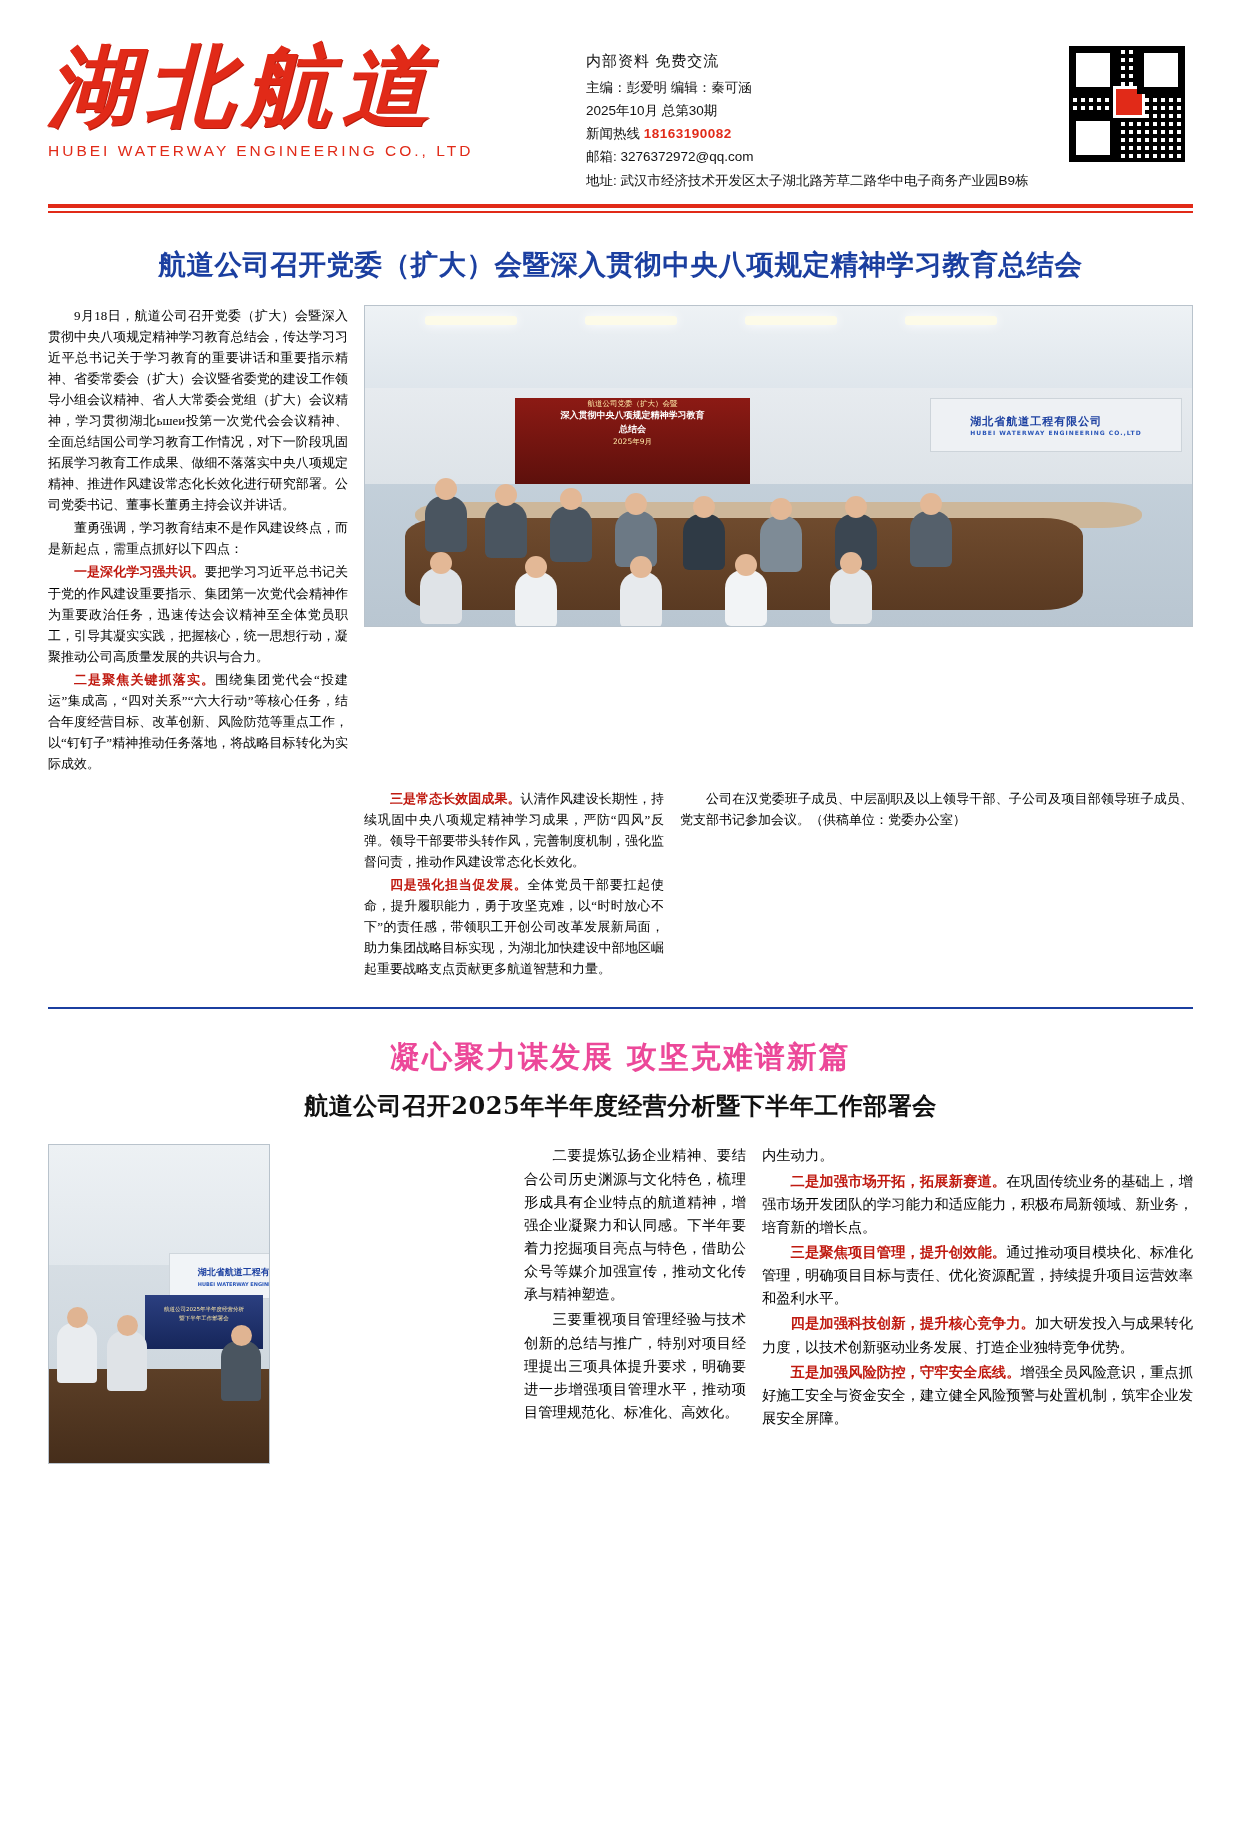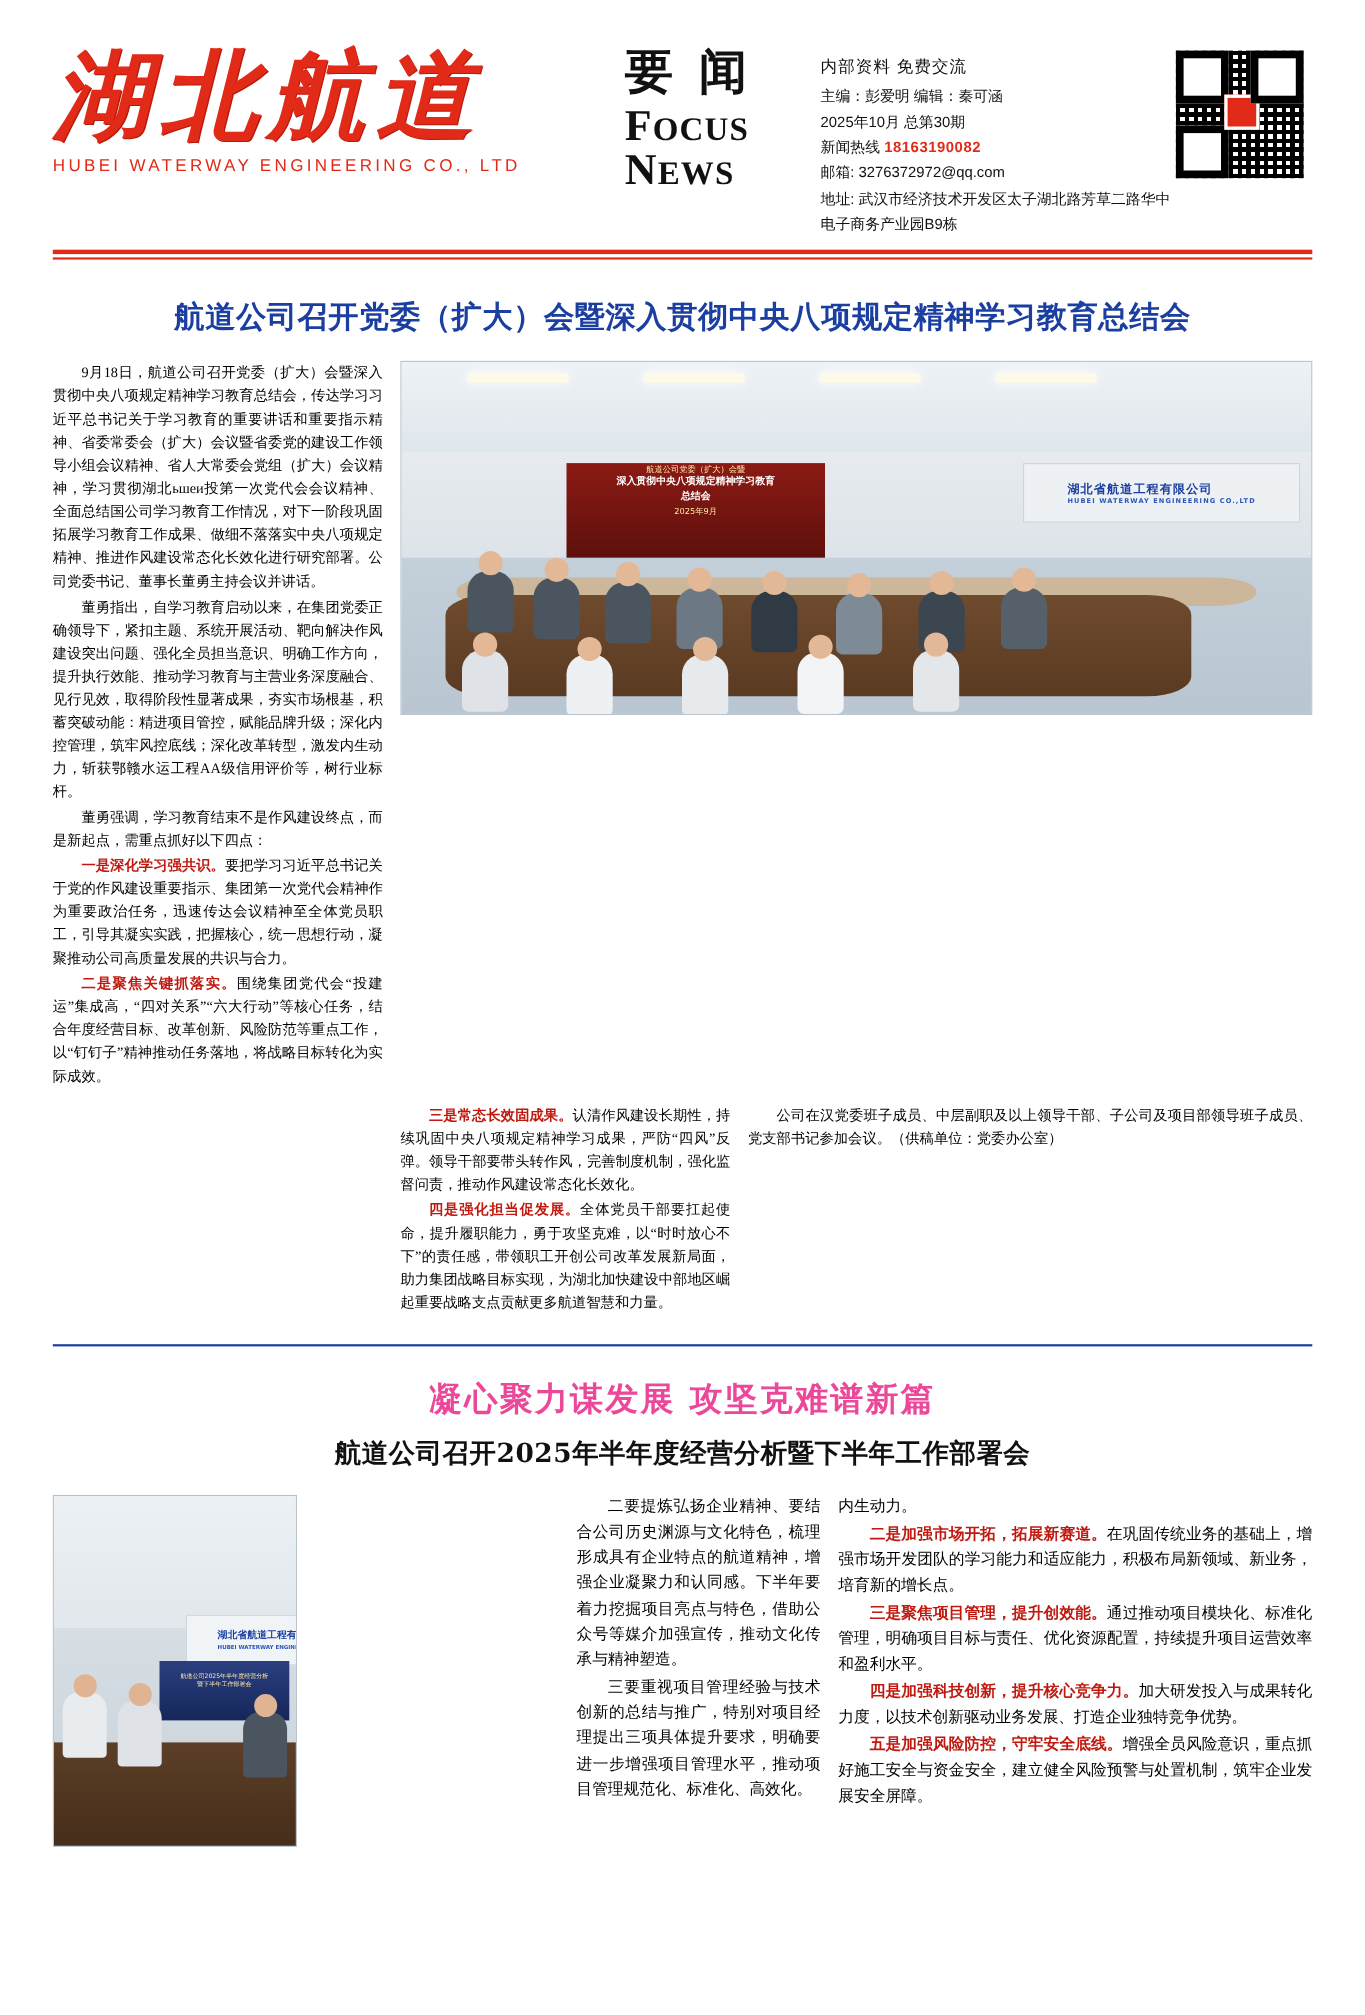--- a/index.html
+++ b/index.html
@@ -180,27 +180,20 @@
 <body>
 
 <div class="page">
 
   <div class="masthead">
     <div class="logo-block">
       <div class="logo-cn">湖北航道</div>
       <div class="logo-en">HUBEI WATERWAY ENGINEERING CO., LTD</div>
     </div>
 
-    <div class="focus-block">
-      <div class="focus-cn">要 闻</div>
-      <div class="focus-en">
-        <div><span class="big">F</span><span>OCUS</span></div>
-        <div><span class="big">N</span><span>EWS</span></div>
-      </div>
-    </div>
 
     <div class="info-block">
       <div class="row1">内部资料  免费交流</div>
       <div>主编：彭爱明  编辑：秦可涵</div>
       <div>2025年10月  总第30期</div>
       <div>
         <span>新闻热线</span>
         <span class="info-hot">18163190082</span>
       </div>
       <div>邮箱: 3276372972@qq.com</div>
@@ -216,21 +209,20 @@
   </div>
 
   <div class="rule-red"></div>
   <div class="rule-red2"></div>
 
   <div class="headline1">航道公司召开党委（扩大）会暨深入贯彻中央八项规定精神学习教育总结会</div>
 
   <div class="a1-body">
     <div class="col c1">
       <p>9月18日，航道公司召开党委（扩大）会暨深入贯彻中央八项规定精神学习教育总结会，传达学习习近平总书记关于学习教育的重要讲话和重要指示精神、省委常委会（扩大）会议暨省委党的建设工作领导小组会议精神、省人大常委会党组（扩大）会议精神，学习贯彻湖北ьшеи投第一次党代会会议精神、全面总结国公司学习教育工作情况，对下一阶段巩固拓展学习教育工作成果、做细不落落实中央八项规定精神、推进作风建设常态化长效化进行研究部署。公司党委书记、董事长董勇主持会议并讲话。</p>
-      <p>董勇指出，自学习教育启动以来，在集团党委正确领导下，紧扣主题、系统开展活动、靶向解决作风建设突出问题、强化全员担当意识、明确工作方向，提升执行效能、推动学习教育与主营业务深度融合、见行见效，取得阶段性显著成果，夯实市场根基，积蓄突破动能：精进项目管控，赋能品牌升级；深化内控管理，筑牢风控底线；深化改革转型，激发内生动力，斩获鄂赣水运工程AA级信用评价等，树行业标杆。</p>
       <p>董勇强调，学习教育结束不是作风建设终点，而是新起点，需重点抓好以下四点：</p>
       <p><span class="em-red">一是深化学习强共识。</span><span>要把学习习近平总书记关于党的作风建设重要指示、集团第一次党代会精神作为重要政治任务，迅速传达会议精神至全体党员职工，引导其凝实实践，把握核心，统一思想行动，凝聚推动公司高质量发展的共识与合力。</span></p>
       <p><span class="em-red">二是聚焦关键抓落实。</span><span>围绕集团党代会“投建运”集成高，“四对关系”“六大行动”等核心任务，结合年度经营目标、改革创新、风险防范等重点工作，以“钉钉子”精神推动任务落地，将战略目标转化为实际成效。</span></p>
     </div>
 
     <div class="photo-wrap">
       <div class="photo">
         <div class="ph-ceiling"></div>
         <div class="ph-light" style="left:60px"></div>
         <div class="ph-light" style="left:220px"></div>

